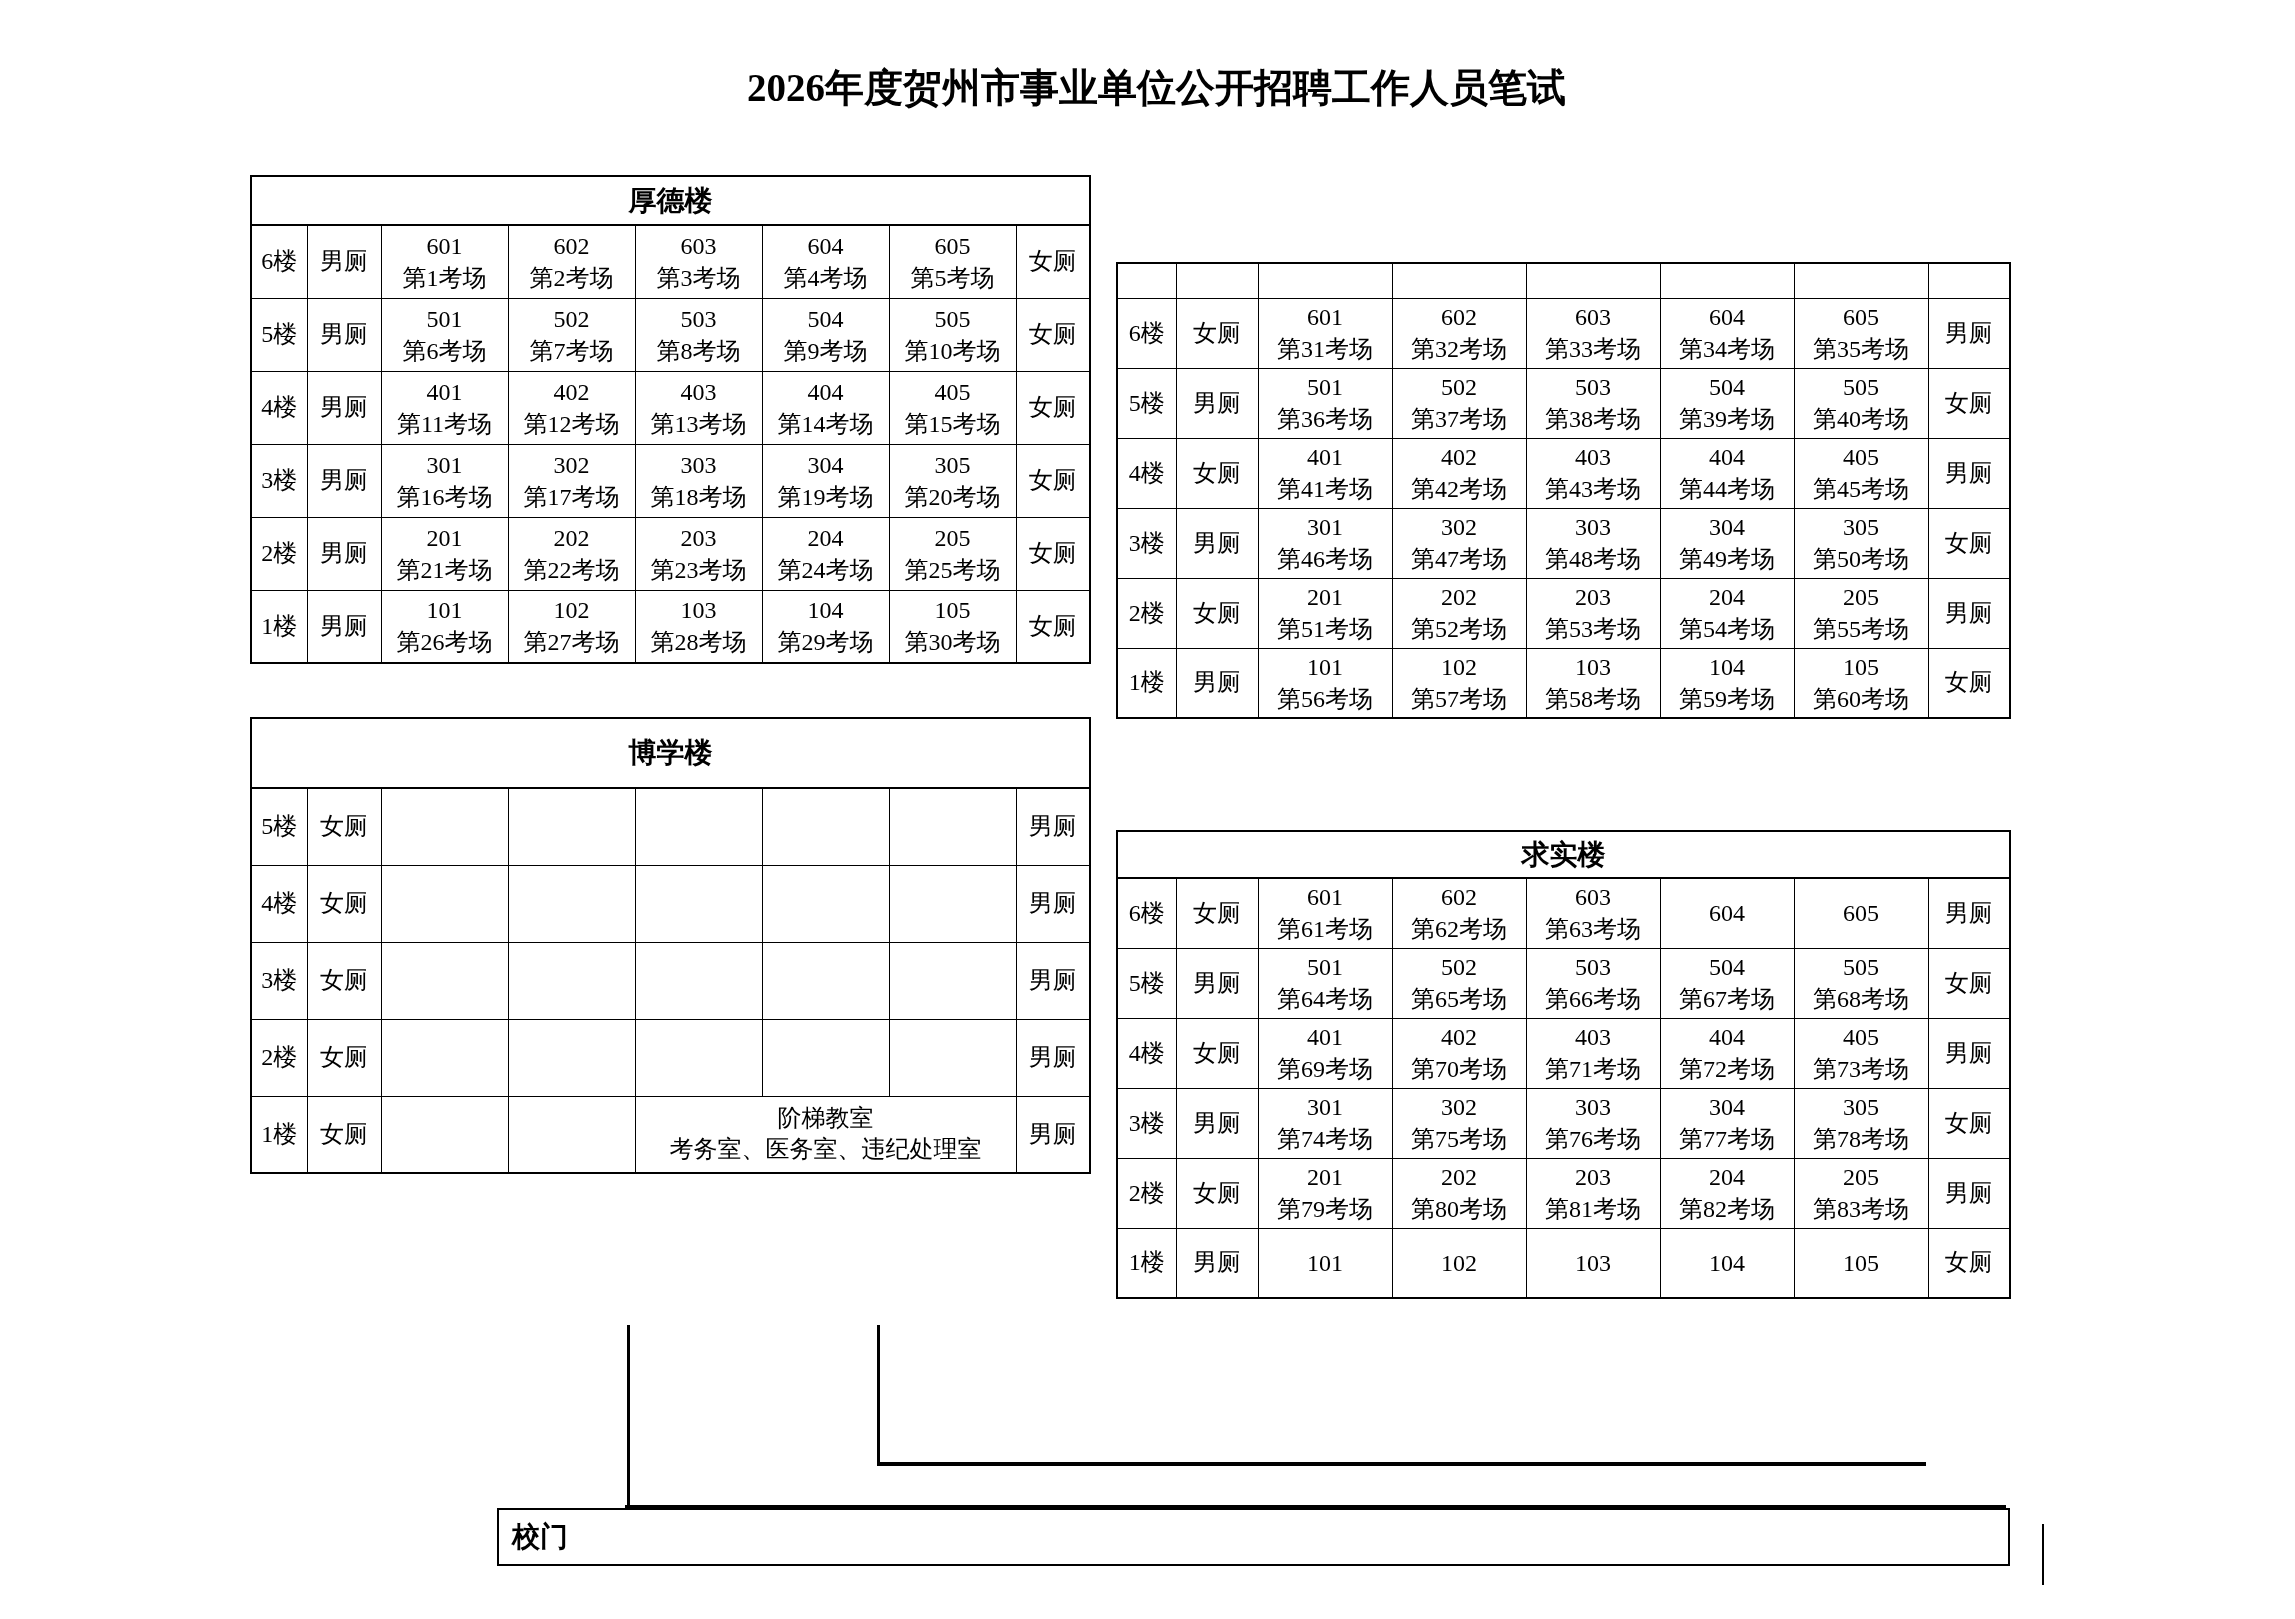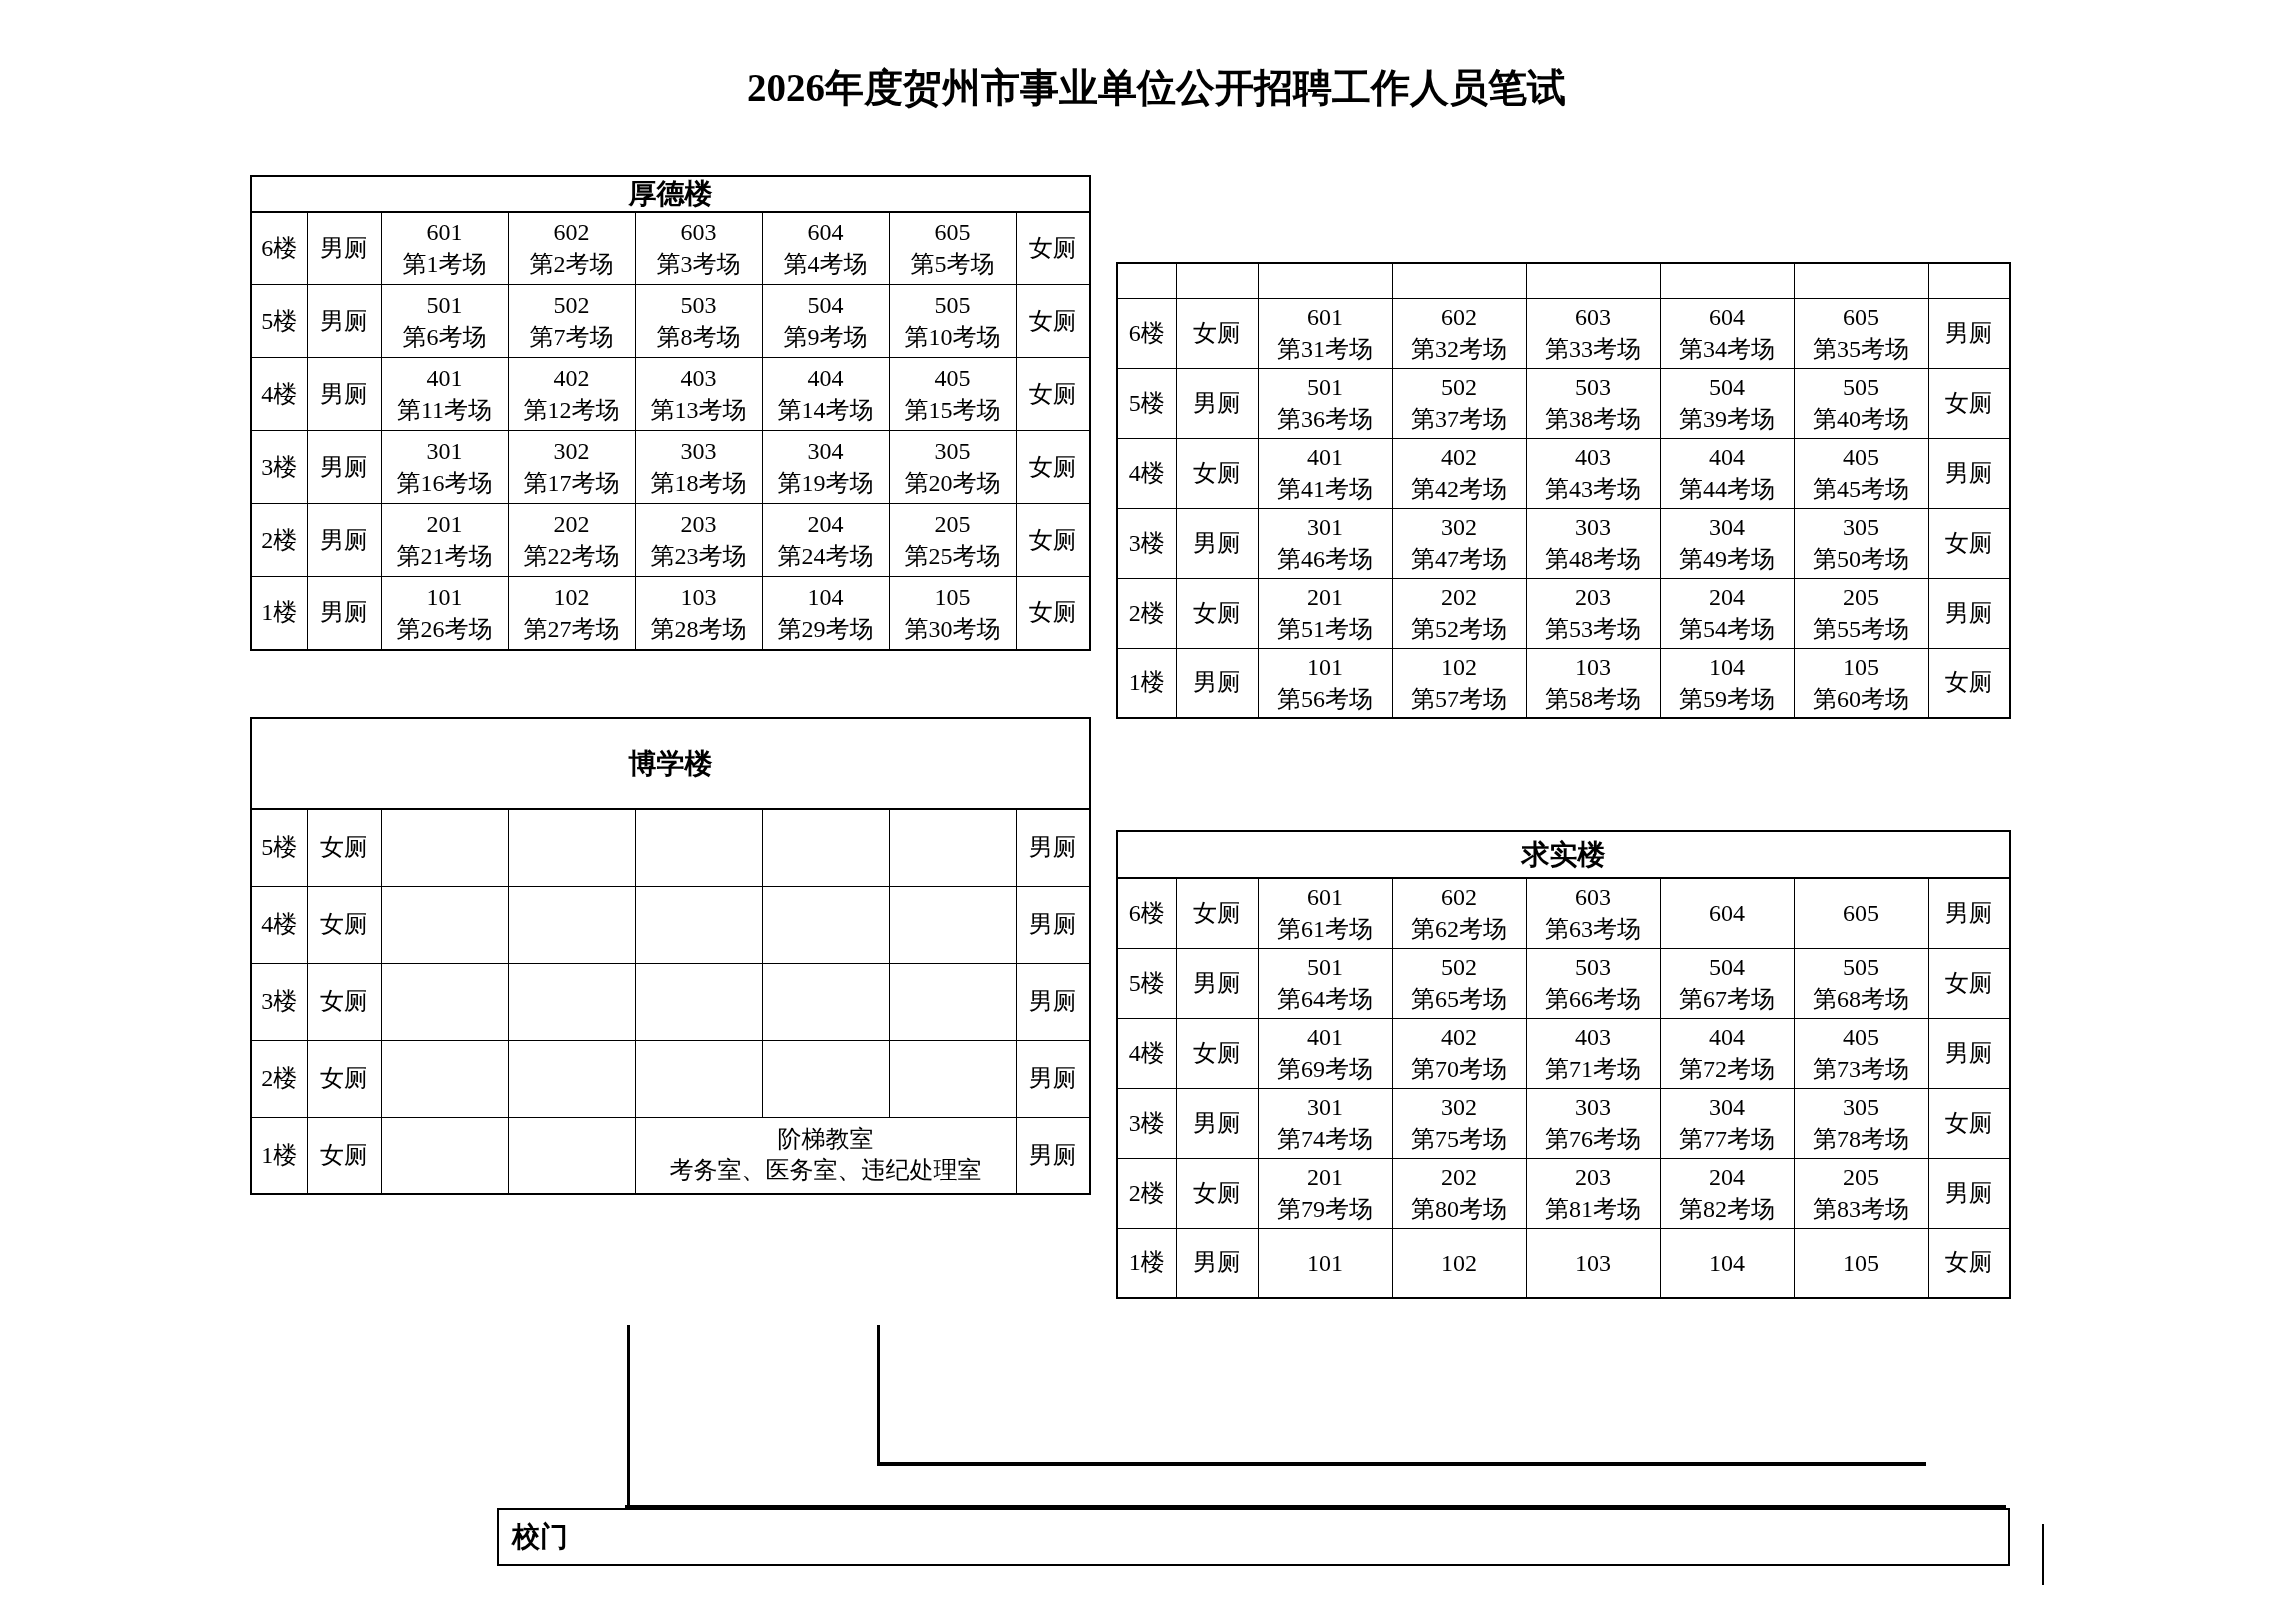--- a/index.html
+++ b/index.html
@@ -46,21 +46,21 @@
         <col style="width:56px">
         <col style="width:74px">
         <col style="width:127px">
         <col style="width:127px">
         <col style="width:127px">
         <col style="width:127px">
         <col style="width:127px">
         <col style="width:74px">
       </colgroup>
     <tbody>
-        <tr class="trow" style="height:35px">
+        <tr class="trow" style="height:49px">
           <td colspan="8">厚德楼</td>
         </tr>
     <tr style="height:73px">
       <td class="floor">6楼</td>
       <td class="wc">男厕</td>
       <td class="room">
             <span class="rn">601</span>
             <span class="ex">第1考场</span>
           </td>
       <td class="room">
@@ -214,21 +214,21 @@
         <col style="width:56px">
         <col style="width:74px">
         <col style="width:127px">
         <col style="width:127px">
         <col style="width:127px">
         <col style="width:127px">
         <col style="width:127px">
         <col style="width:74px">
       </colgroup>
     <tbody>
-        <tr class="trow" style="height:91px">
+        <tr class="trow" style="height:70px">
           <td colspan="8">博学楼</td>
         </tr>
     <tr style="height:77px">
       <td class="floor">5楼</td>
       <td class="wc">女厕</td>
       <td></td>
           <td></td>
           <td></td>
           <td></td>
           <td></td>

